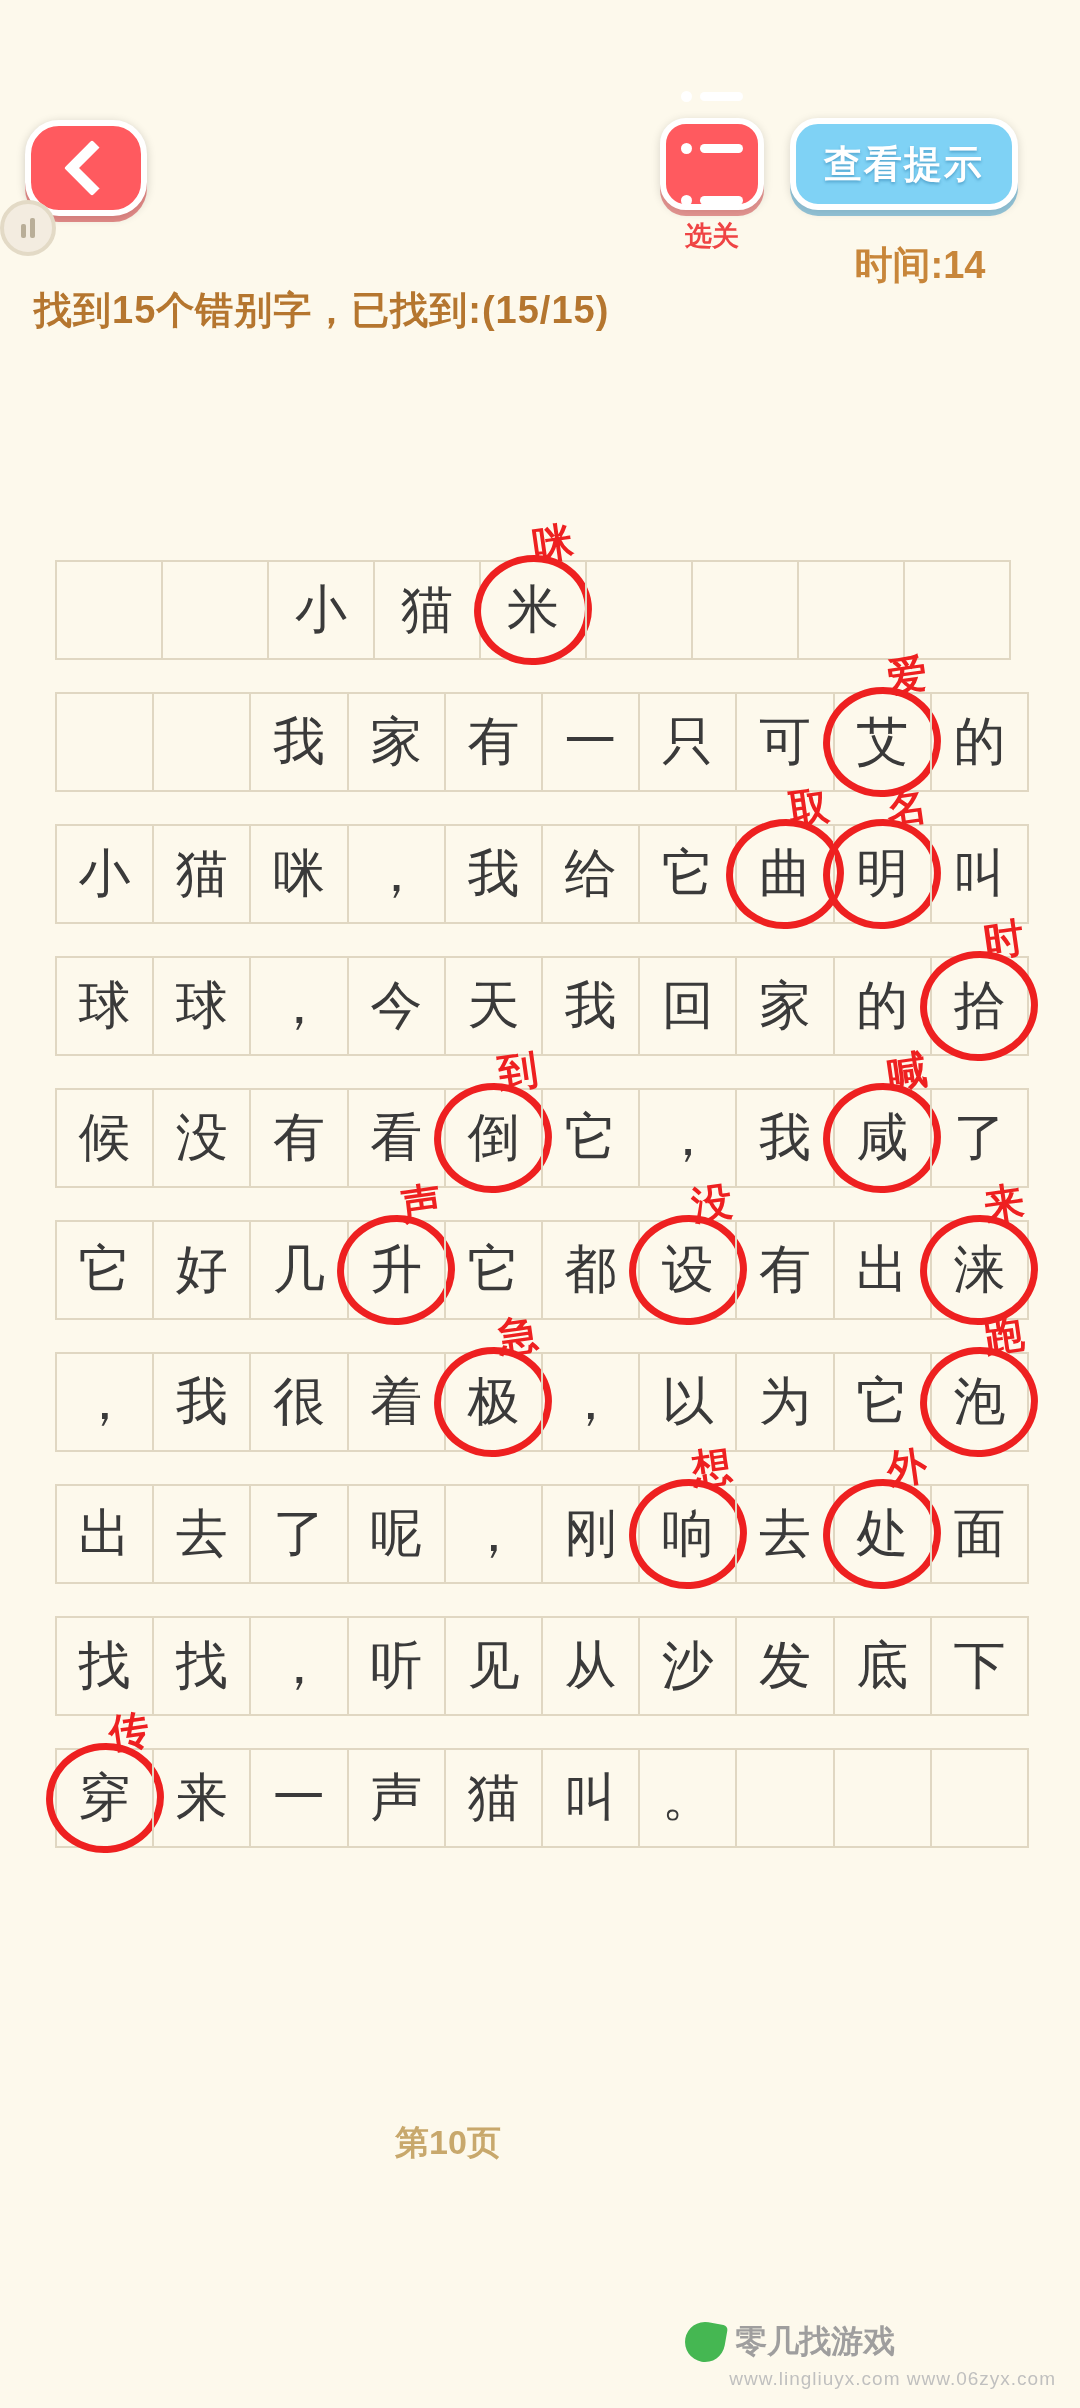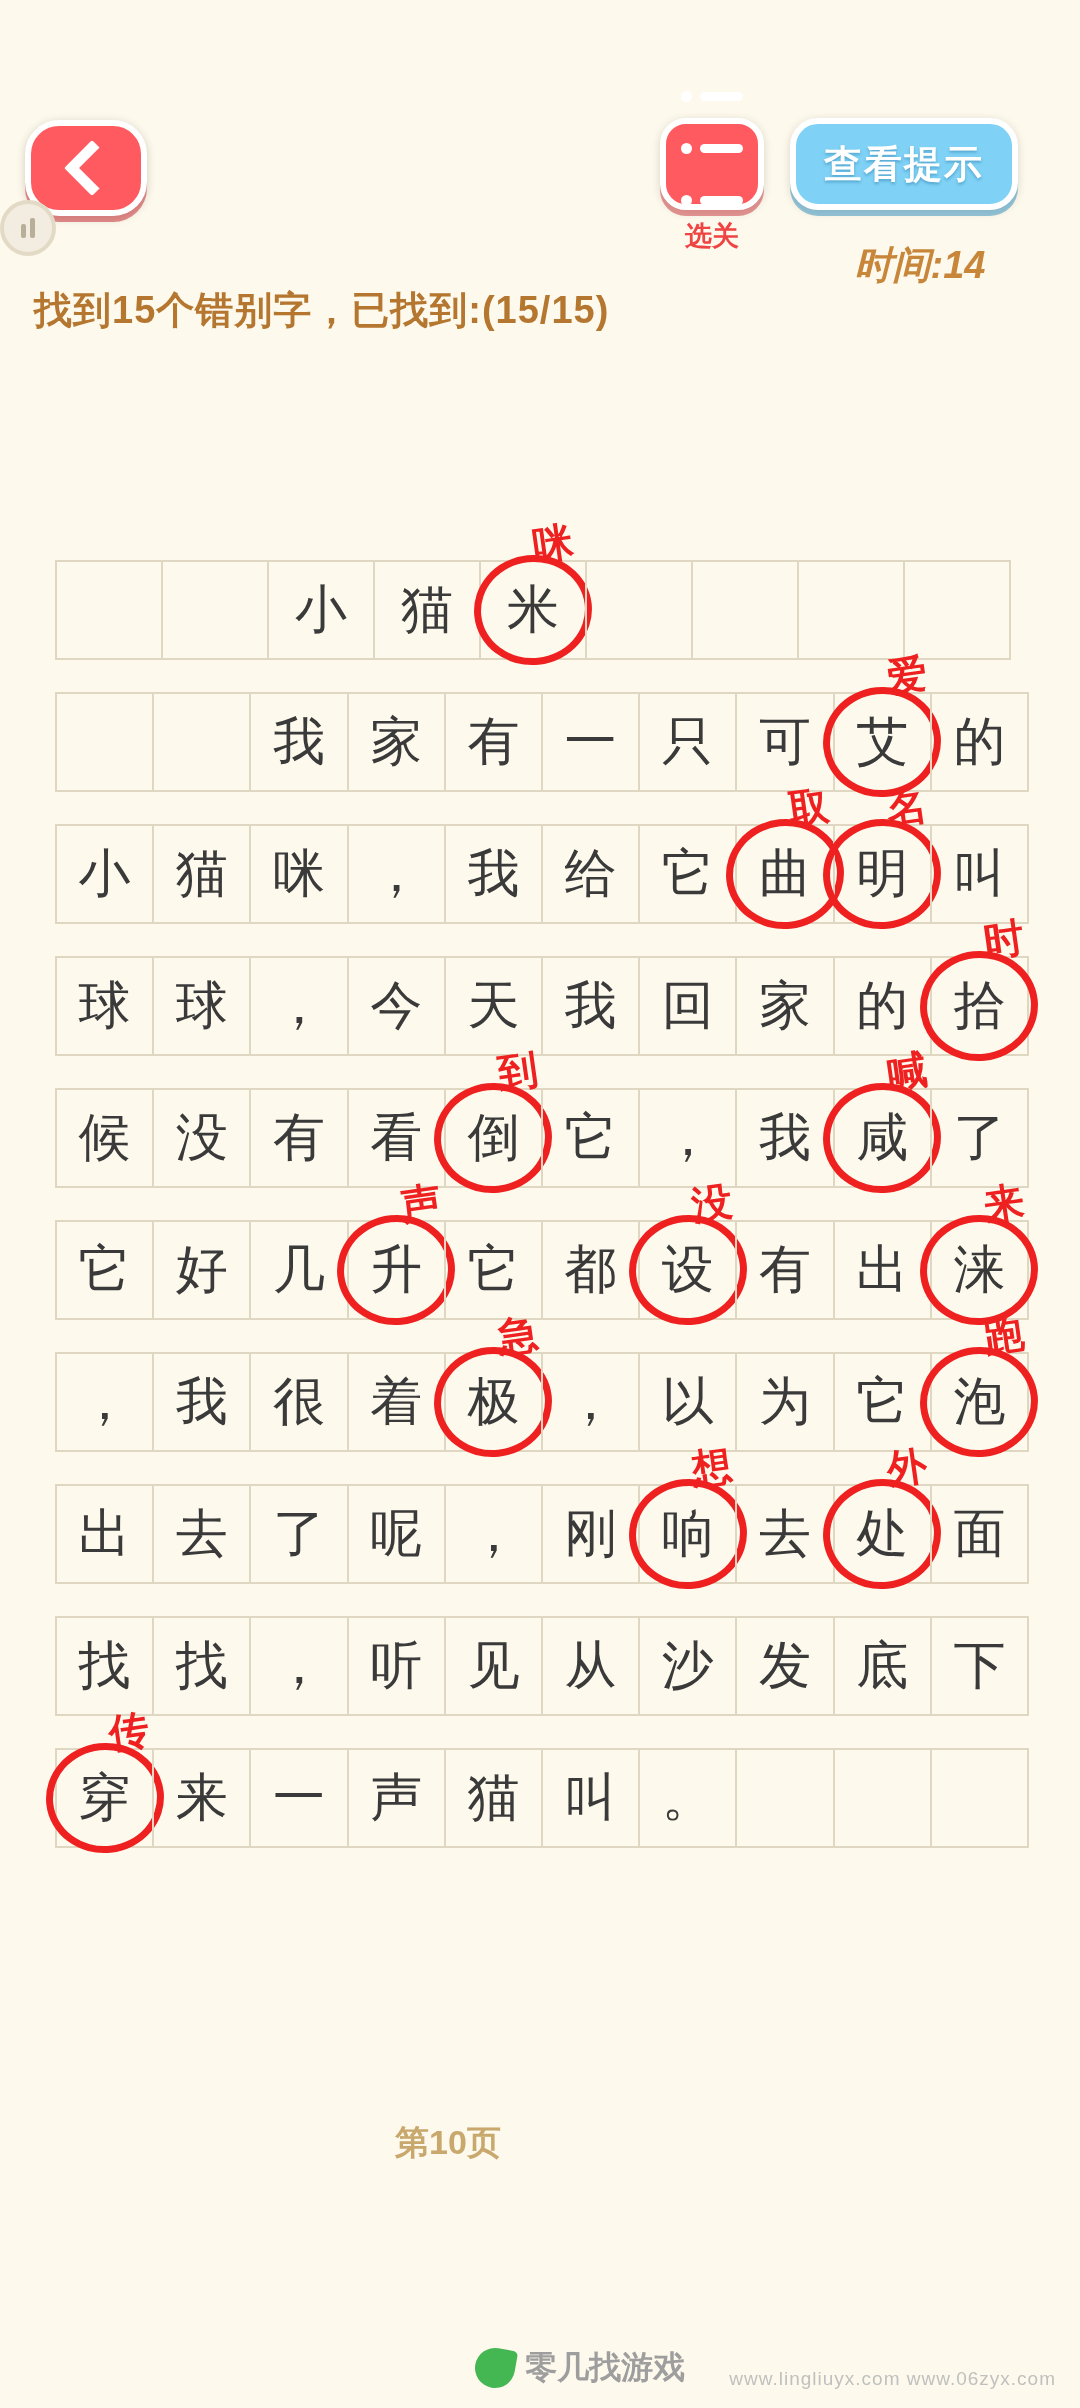--- a/index.html
+++ b/index.html
@@ -100,21 +100,20 @@
     text-shadow: 0 2px 3px rgba(30,110,160,0.45);
   }
   .timer {
     position: absolute;
     left: 790px; top: 240px;
     width: 260px;
     text-align: center;
     color: #c8863a;
     font-size: 38px;
     font-weight: bold;
-    font-style: italic;
   }
 
   .progress-text {
     position: absolute;
     left: 34px; top: 285px;
     color: #b5762f;
     font-size: 38px;
     font-weight: bold;
     letter-spacing: 1px;
   }
@@ -170,21 +169,21 @@
     text-align: center;
     color: #c8a86c;
     font-size: 34px;
     font-weight: bold;
   }
 
   
   .watermark {
     position: absolute;
     right: 24px; bottom: 18px;
-    display: flex; flex-direction: row; align-items: flex-end;
+    display: flex; flex-direction: column; 
     opacity: 0.95;
   }
   .wm-main { display: flex; align-items: center; gap: 10px; }
   .wm-leaf {
     width: 40px; height: 40px;
     background: #3cb44a;
     border-radius: 50% 12% 50% 50%;
     transform: rotate(10deg);
   }
   .wm-text { color: #9a9a9a; font-size: 32px; font-weight: bold; }

